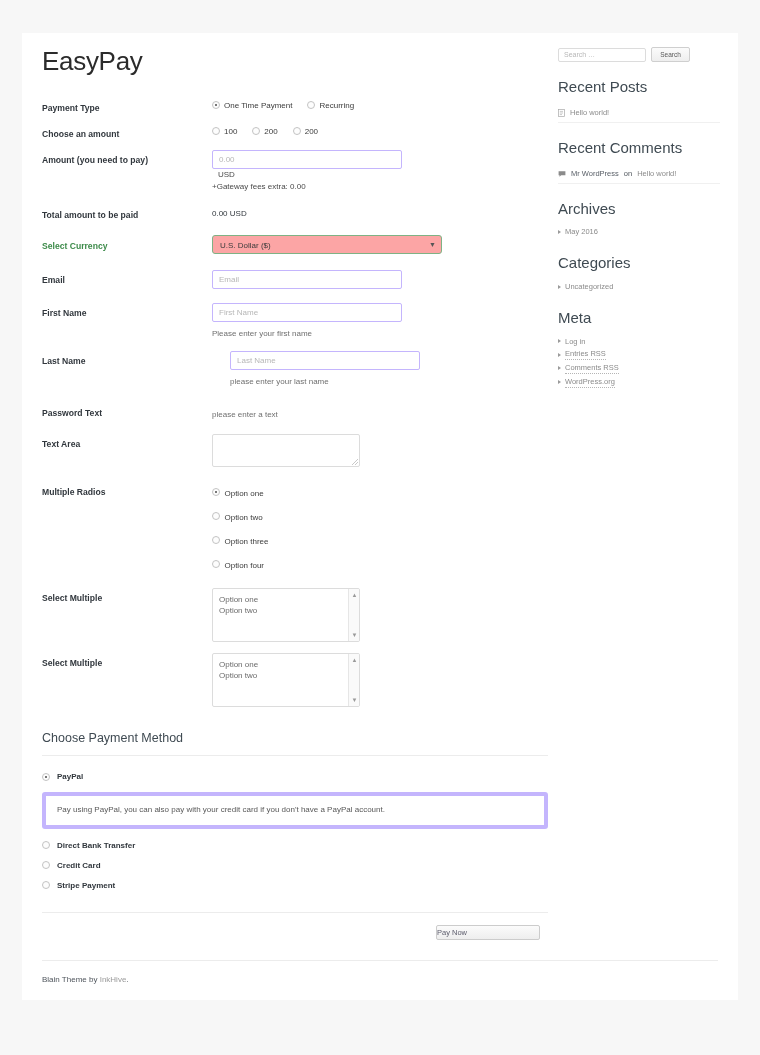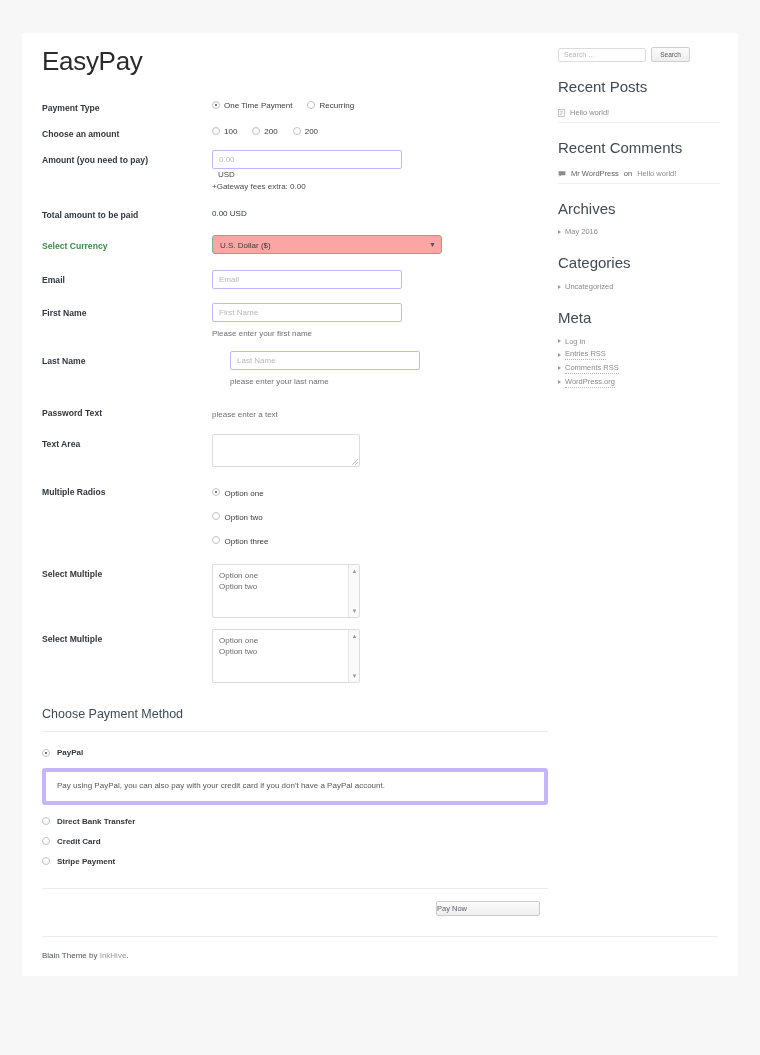--- a/index.html
+++ b/index.html
@@ -456,20 +456,24 @@
                   <span class="radio-label">Option one</span>
                 </div>
                 <div class="ri-group">
                   <span class="radio"></span>
                   <span class="radio-label">Option two</span>
                 </div>
                 <div class="ri-group">
                   <span class="radio"></span>
                   <span class="radio-label">Option three</span>
                 </div>
+                <div class="ri-group">
+                  <span class="radio"></span>
+                  <span class="radio-label">Option four</span>
+                </div>
               </div>
             </div>
           </div>
 
           <div class="form-row" style="margin-bottom:11px;">
             <div class="f-label">Select Multiple</div>
             <div class="f-ctrl">
               <div class="multi-box">
                 <div class="opt">Option one</div>
                 <div class="opt">Option two</div>

